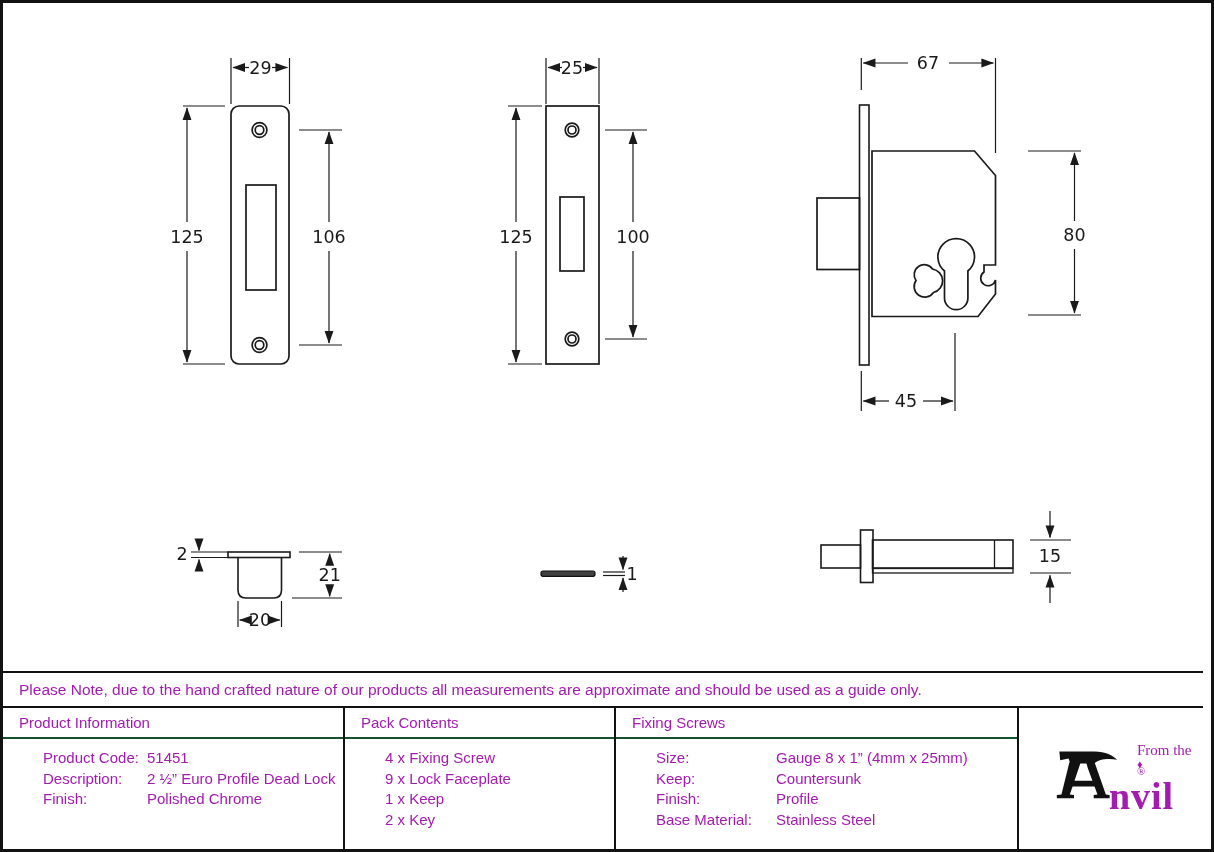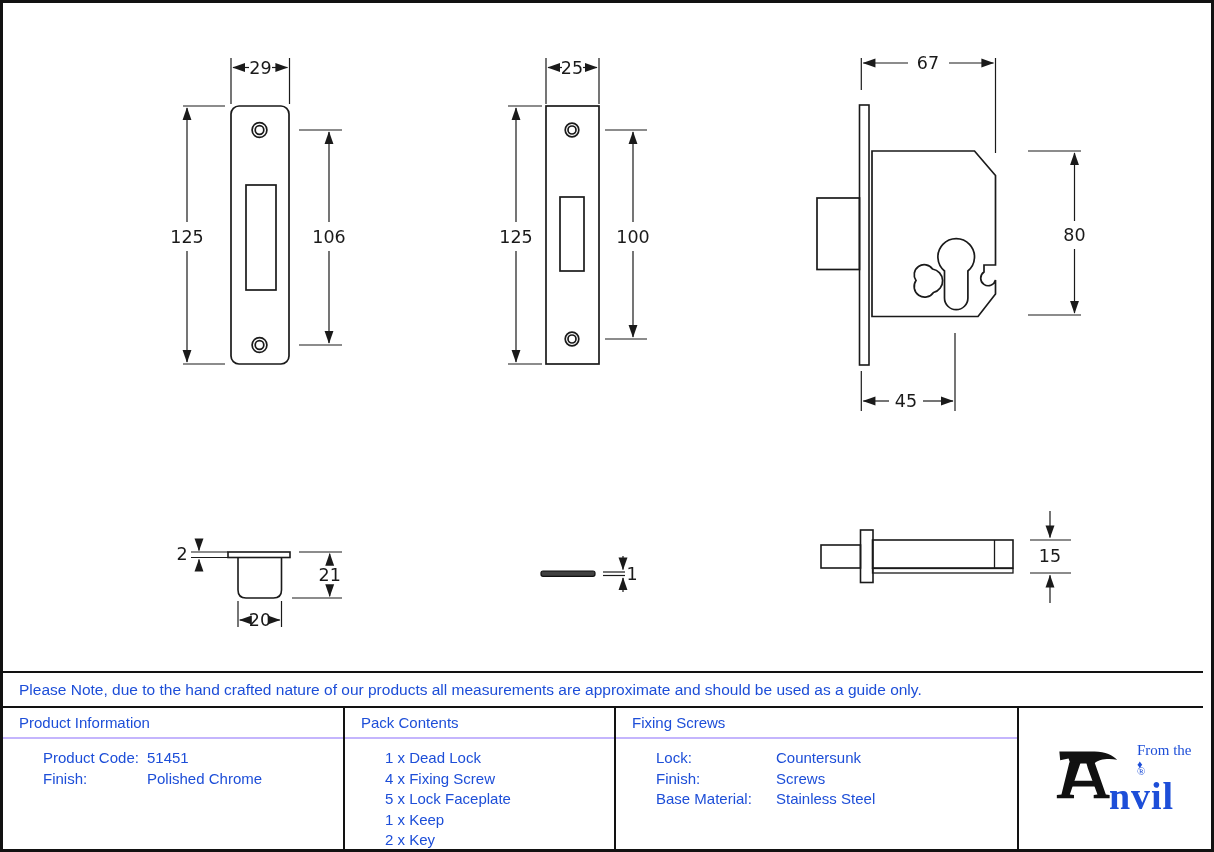--- a/index.html
+++ b/index.html
@@ -1,29 +1,29 @@
 <!DOCTYPE html>
 <html><head>
 <meta charset="utf-8">
 <style>
   html,body{margin:0;padding:0;background:#fff;}
   .page{position:relative;width:1214px;height:852px;background:#fff;border:3px solid #121212;
-        box-sizing:border-box;font-family:"Liberation Sans",sans-serif;color:#1d4ed8;overflow:hidden;}
+        box-sizing:border-box;font-family:"Liberation Sans",sans-serif;color:#a21caf;overflow:hidden;}
   svg.drawings{position:absolute;top:0;left:0;}
   svg.drawings text{font-family:"DejaVu Sans","Liberation Sans",sans-serif;font-size:17.5px;fill:#1a1a1a;}
   .note-bar{position:absolute;left:0;right:8px;top:668px;height:37px;border-top:2px solid #121212;
         border-bottom:2px solid #121212;display:flex;align-items:center;padding-left:16px;
         font-size:15.5px;box-sizing:border-box;background:#fff;}
   .info-table{position:absolute;left:0;right:0;top:705px;bottom:0;display:flex;background:#fff;}
   .tcell{box-sizing:border-box;border-right:2px solid #121212;}
   .tcell.product{width:342px;}
   .tcell.pack{width:271px;}
   .tcell.screws{width:403px;}
   .tcell.logo-cell{flex:1;border-right:none;display:flex;align-items:center;justify-content:center;}
-  .thead{height:29px;border-bottom:2px solid #c4b5fd;display:flex;align-items:center;
+  .thead{height:29px;border-bottom:2px solid #14532d;display:flex;align-items:center;
         padding-left:16px;font-size:15px;}
   .tbody{padding:9px 0 0 16px;font-size:15px;line-height:20.5px;margin-left:24px;}
   .kv{display:flex;}
   .kv .k{width:104px;flex-shrink:0;}
   .screws .kv .k{width:120px;}
   
   .logo{display:flex;align-items:flex-start;}
   .logo-a{margin:12px -9px 0 0;flex-shrink:0;}
   .logo-body{display:flex;flex-direction:column;}
   .logo-top{display:flex;align-items:baseline;font-family:"Liberation Serif",serif;
@@ -194,47 +194,54 @@
   <div class="info-table">
 
     <div class="tcell product">
       <div class="thead">Product Information</div>
       <div class="tbody">
         <div class="kv">
           <span class="k">Product Code:</span>
           <span class="v">51451</span>
         </div>
         <div class="kv">
+          <span class="k">Description:</span>
+          <span class="v">2 ½” Euro Profile Dead Lock</span>
+        </div>
+        <div class="kv">
           <span class="k">Finish:</span>
           <span class="v">Polished Chrome</span>
         </div>
       </div>
     </div>
 
     <div class="tcell pack">
       <div class="thead">Pack Contents</div>
       <div class="tbody">
-        <div>1 x Dead Lock</div>
         <div>4 x Fixing Screw</div>
-        <div>5 x Lock Faceplate</div>
+        <div>9 x Lock Faceplate</div>
         <div>1 x Keep</div>
         <div>2 x Key</div>
       </div>
     </div>
 
     <div class="tcell screws">
       <div class="thead">Fixing Screws</div>
       <div class="tbody">
         <div class="kv">
-          <span class="k">Lock:</span>
+          <span class="k">Size:</span>
+          <span class="v">Gauge 8 x 1” (4mm x 25mm)</span>
+        </div>
+        <div class="kv">
+          <span class="k">Keep:</span>
           <span class="v">Countersunk</span>
         </div>
         <div class="kv">
           <span class="k">Finish:</span>
-          <span class="v">Screws</span>
+          <span class="v">Profile</span>
         </div>
         <div class="kv">
           <span class="k">Base Material:</span>
           <span class="v">Stainless Steel</span>
         </div>
       </div>
     </div>
 
     <div class="tcell logo-cell">
       <div class="logo">

